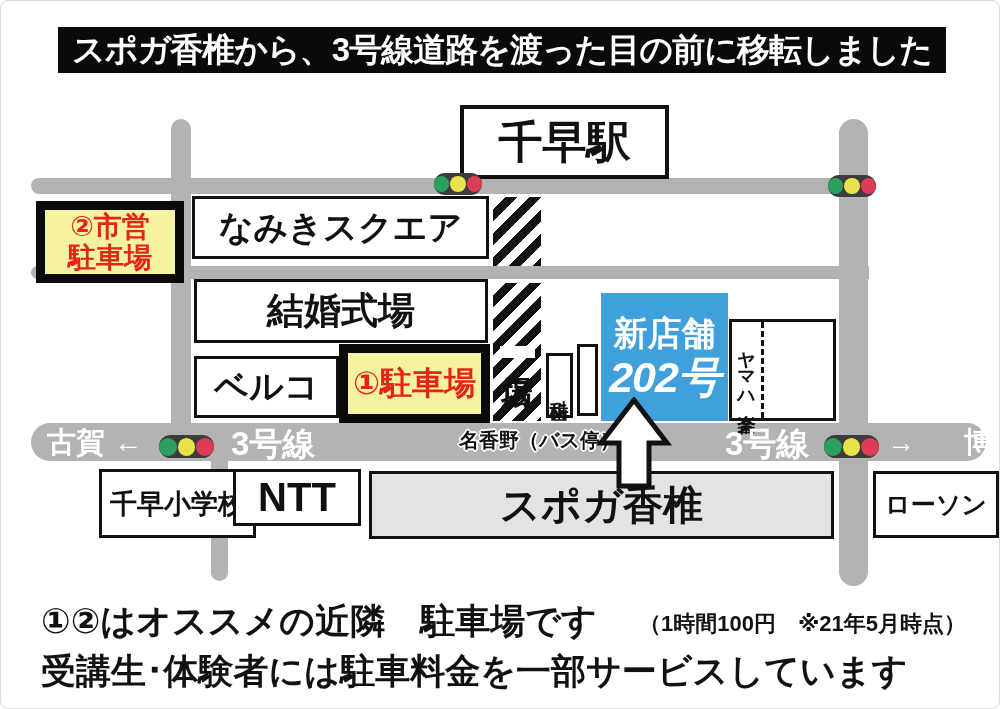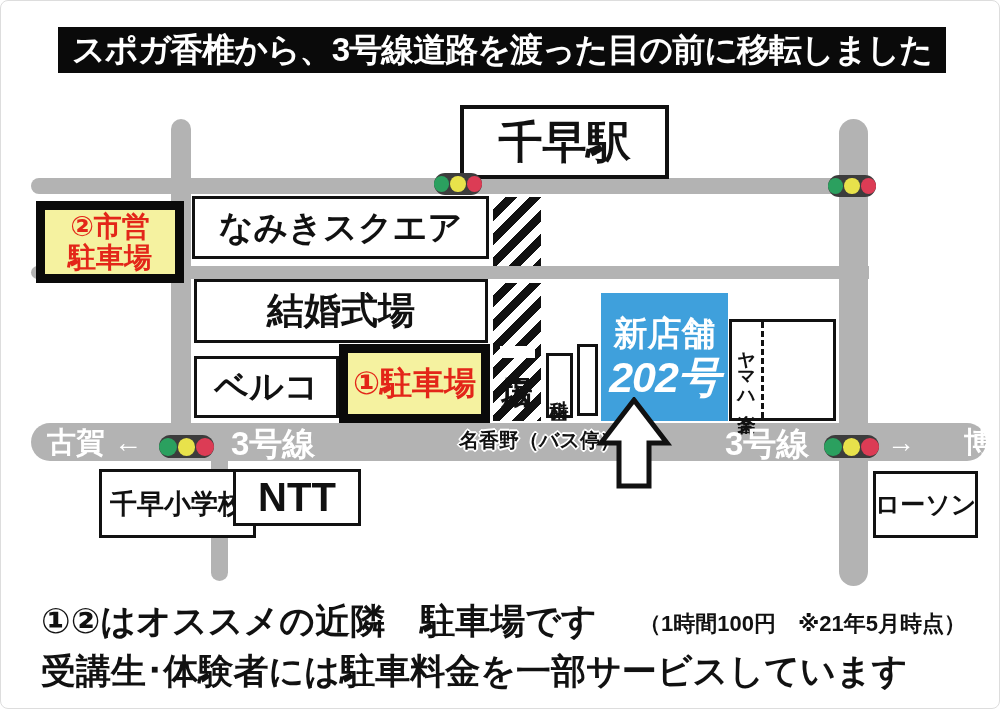--- a/index.html
+++ b/index.html
@@ -110,22 +110,23 @@
   </div>
 
   <div class="ys">
     <div class="yam">ヤマハ音楽</div>
   </div>
 
   <div class="bx" style="left:50px;top:468px;width:157px;height:69px;font-size:27px;margin-left:48px;">千早小学校</div>
 
   <div class="bx" style="left:232px;top:468px;width:128px;height:57px;font-size:40px;">NTT</div>
 
+  <div class="bx" style="left:368px;top:470px;width:465px;height:68px;font-size:40px;background:#e3e3e3;">スポガ香椎</div>
 
-  <div class="bx" style="left:872px;top:470px;width:105px;height:67px;font-size:25px;">ローソン</div>
+  <div class="bx" style="left:872px;top:470px;width:126px;height:67px;font-size:25px;">ローソン</div>
 
   <span class="rlabel" style="left:46px;top:427px;font-size:29px;">古賀</span>
   <span class="rlabel" style="left:113px;top:428px;font-size:28px;">←</span>
   <span class="rlabel" style="left:230px;top:426px;font-size:33px;">3号線</span>
   <span class="rlabel" style="left:724px;top:426px;font-size:33px;">3号線</span>
   <span class="rlabel" style="left:886px;top:428px;font-size:28px;">→</span>
   <span class="rlabel" style="left:917px;top:427px;font-size:29px;margin-left:46px;">博多</span>
 
   <span class="busstop" style="left:458px;top:426px;">名香野（バス停）</span>
 

